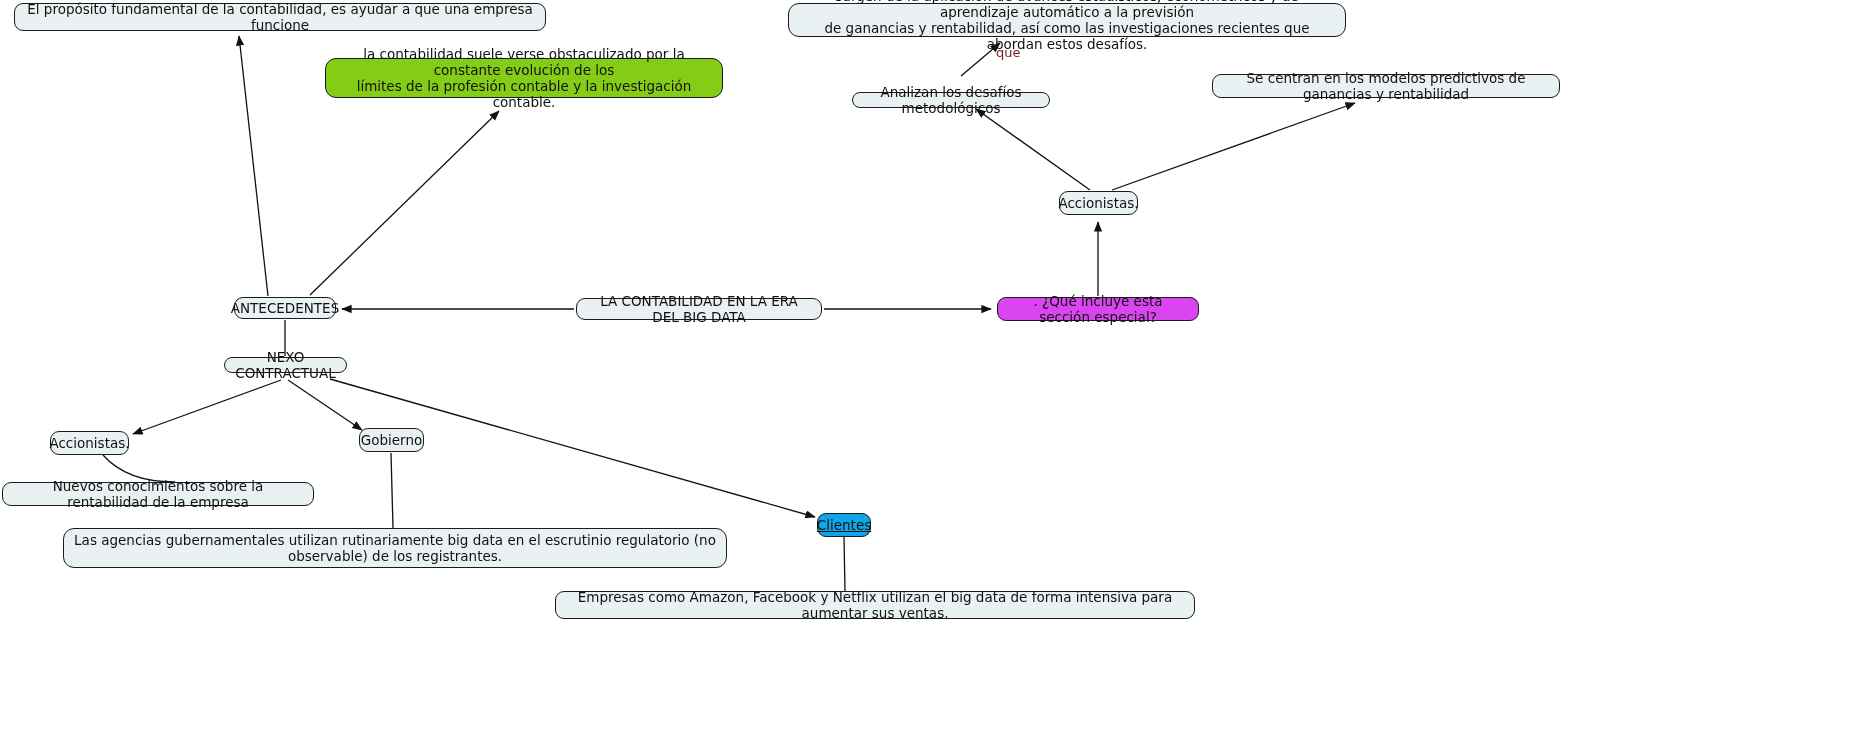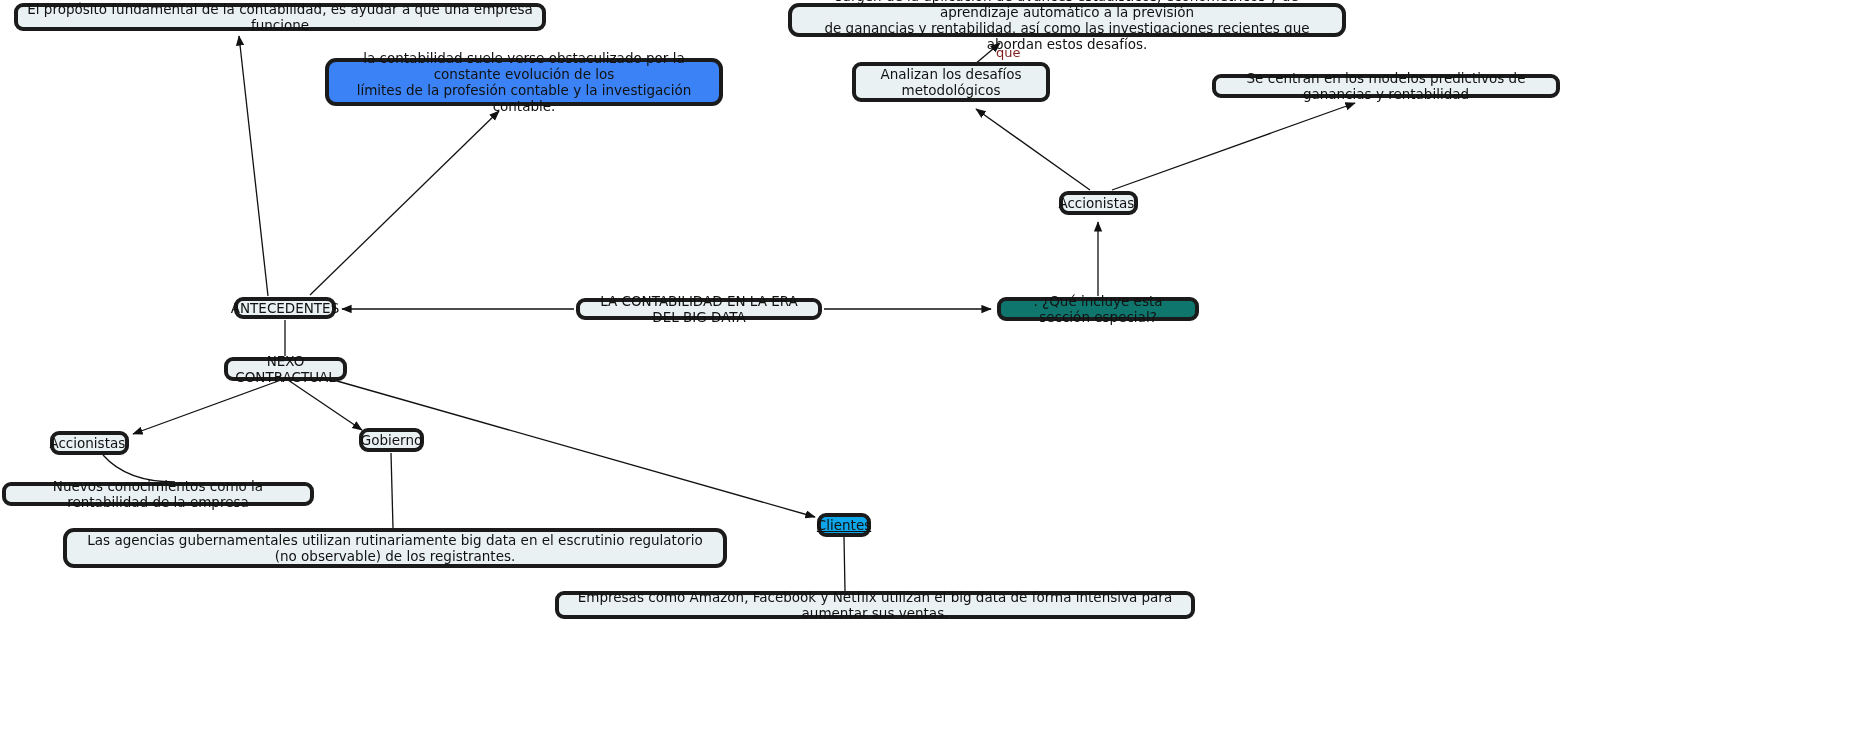--- a/index.html
+++ b/index.html
@@ -24,21 +24,21 @@
     left: 0;
     top: 0;
     width: 1850px;
     height: 730px;
     pointer-events: none;
   }
   .node {
     position: absolute;
     box-sizing: border-box;
     background: #eaf1f3;
-    border: 4px solid #0f766e;
+    border: 1px solid #0f766e;
     border-radius: 9px;
     color: #111111;
     font-size: 13.5px;
     line-height: 16px;
     display: flex;
     align-items: center;
     justify-content: center;
     text-align: center;
     padding: 3px 8px;
     white-space: pre-line;
@@ -92,32 +92,32 @@
     <line x1="330" y1="379" x2="815" y2="517" stroke="#111111" stroke-width="1.3" marker-end="url(#arrowhead)"></line>
 
     <path d="M103,455 C118,472 140,482 175,482" fill="none" stroke="#111111" stroke-width="1.3"></path>
 
     <line x1="391" y1="453" x2="393" y2="528" stroke="#111111" stroke-width="1.3"></line>
 
     <line x1="844" y1="537" x2="845" y2="591" stroke="#111111" stroke-width="1.3"></line>
   </svg>
 
   <div class="node" style="left: 14px; top: 3px; width: 532px; height: 28px; background: rgb(234, 241, 243); border-color: rgb(27, 27, 27);">El propósito fundamental de la contabilidad, es ayudar a que una empresa funcione</div>
-  <div class="node tall" style="left: 325px; top: 58px; width: 398px; height: 48px; background: #3b82f6; border-color: rgb(27, 27, 27);">la contabilidad suele verse obstaculizado por la constante evolución de los
+  <div class="node tall" style="left: 325px; top: 58px; width: 398px; height: 40px; background: #84cc16; border-color: rgb(27, 27, 27);">la contabilidad suele verse obstaculizado por la constante evolución de los
 límites de la profesión contable y la investigación contable.</div>
   <div class="node tall" style="left: 788px; top: 3px; width: 558px; height: 34px; background: rgb(234, 241, 243); border-color: rgb(27, 27, 27);">surgen de la aplicación de avances estadísticos, econométricos y de aprendizaje automático a la previsión
 de ganancias y rentabilidad, así como las investigaciones recientes que abordan estos desafíos.</div>
-  <div class="node" style="left: 852px; top: 62px; width: 198px; height: 40px; background: rgb(234, 241, 243); border-color: rgb(27, 27, 27);">Analizan los desafíos metodológicos</div>
+  <div class="node" style="left: 852px; top: 92px; width: 198px; height: 16px; background: rgb(234, 241, 243); border-color: rgb(27, 27, 27);">Analizan los desafíos metodológicos</div>
   <div class="node" style="left: 1212px; top: 74px; width: 348px; height: 24px; background: rgb(234, 241, 243); border-color: rgb(27, 27, 27);">Se centran en los modelos predictivos de ganancias y rentabilidad</div>
   <div class="node" style="left: 1059px; top: 191px; width: 79px; height: 24px; background: rgb(234, 241, 243); border-color: rgb(27, 27, 27);">Accionistas.</div>
   <div class="node" style="left: 234px; top: 297px; width: 102px; height: 22px; background: rgb(234, 241, 243); border-color: rgb(27, 27, 27);">ANTECEDENTES</div>
   <div class="node" style="left: 576px; top: 298px; width: 246px; height: 22px; background: rgb(234, 241, 243); border-color: rgb(27, 27, 27);">LA CONTABILIDAD EN LA ERA DEL BIG DATA</div>
-  <div class="node" style="left: 997px; top: 297px; width: 202px; height: 24px; background: #0f766e; border-color: rgb(27, 27, 27);">. ¿Qué incluye esta sección especial?</div>
-  <div class="node" style="left: 224px; top: 357px; width: 123px; height: 24px; background: rgb(234, 241, 243); border-color: rgb(27, 27, 27);">NEXO CONTRACTUAL</div>
+  <div class="node" style="left: 997px; top: 297px; width: 202px; height: 24px; background: #d946ef; border-color: rgb(27, 27, 27);">. ¿Qué incluye esta sección especial?</div>
+  <div class="node" style="left: 224px; top: 357px; width: 123px; height: 16px; background: rgb(234, 241, 243); border-color: rgb(27, 27, 27);">NEXO CONTRACTUAL</div>
   <div class="node" style="left: 50px; top: 431px; width: 79px; height: 24px; background: rgb(234, 241, 243); border-color: rgb(27, 27, 27);">Accionistas.</div>
   <div class="node" style="left: 359px; top: 428px; width: 65px; height: 24px; background: rgb(234, 241, 243); border-color: rgb(27, 27, 27);">Gobierno</div>
   <div class="node" style="left: 817px; top: 513px; width: 54px; height: 24px; background: #0ea5e9; border-color: rgb(27, 27, 27); text-decoration: underline;">Clientes</div>
-  <div class="node" style="left: 2px; top: 482px; width: 312px; height: 24px; background: rgb(234, 241, 243); border-color: rgb(27, 27, 27);">Nuevos conocimientos como la rentabilidad de la empresa</div>
+  <div class="node" style="left: 2px; top: 482px; width: 312px; height: 24px; background: rgb(234, 241, 243); border-color: rgb(27, 27, 27);">Nuevos conocimientos sobre la rentabilidad de la empresa</div>
   <div class="node tall" style="left: 63px; top: 528px; width: 664px; height: 40px; background: rgb(234, 241, 243); border-color: rgb(27, 27, 27);">Las agencias gubernamentales utilizan rutinariamente big data en el escrutinio regulatorio (no observable) de los registrantes.</div>
   <div class="node" style="left: 555px; top: 591px; width: 640px; height: 28px; background: rgb(234, 241, 243); border-color: rgb(27, 27, 27);">Empresas como Amazon, Facebook y Netflix utilizan el big data de forma intensiva para aumentar sus ventas.</div>
 
   <div class="linklabel" style="left: 996px; top: 45px;">que</div>
 </div>
 
 </body></html>

